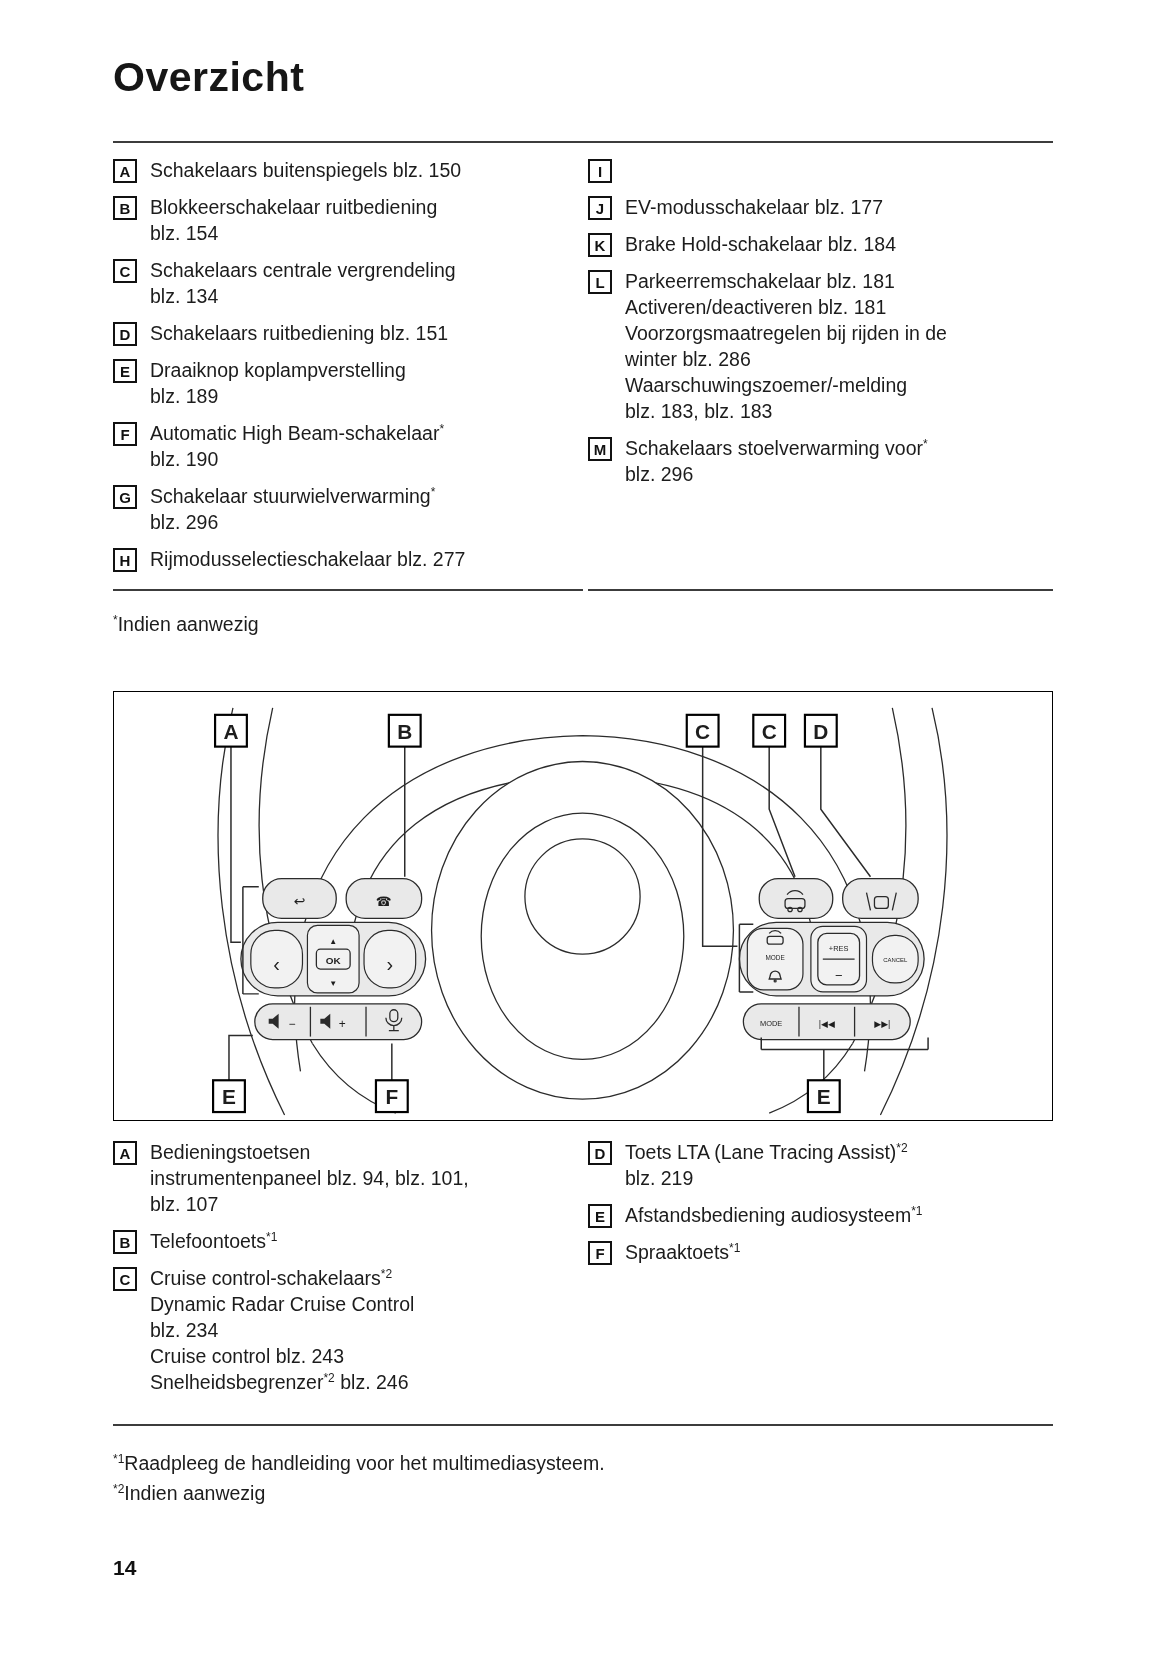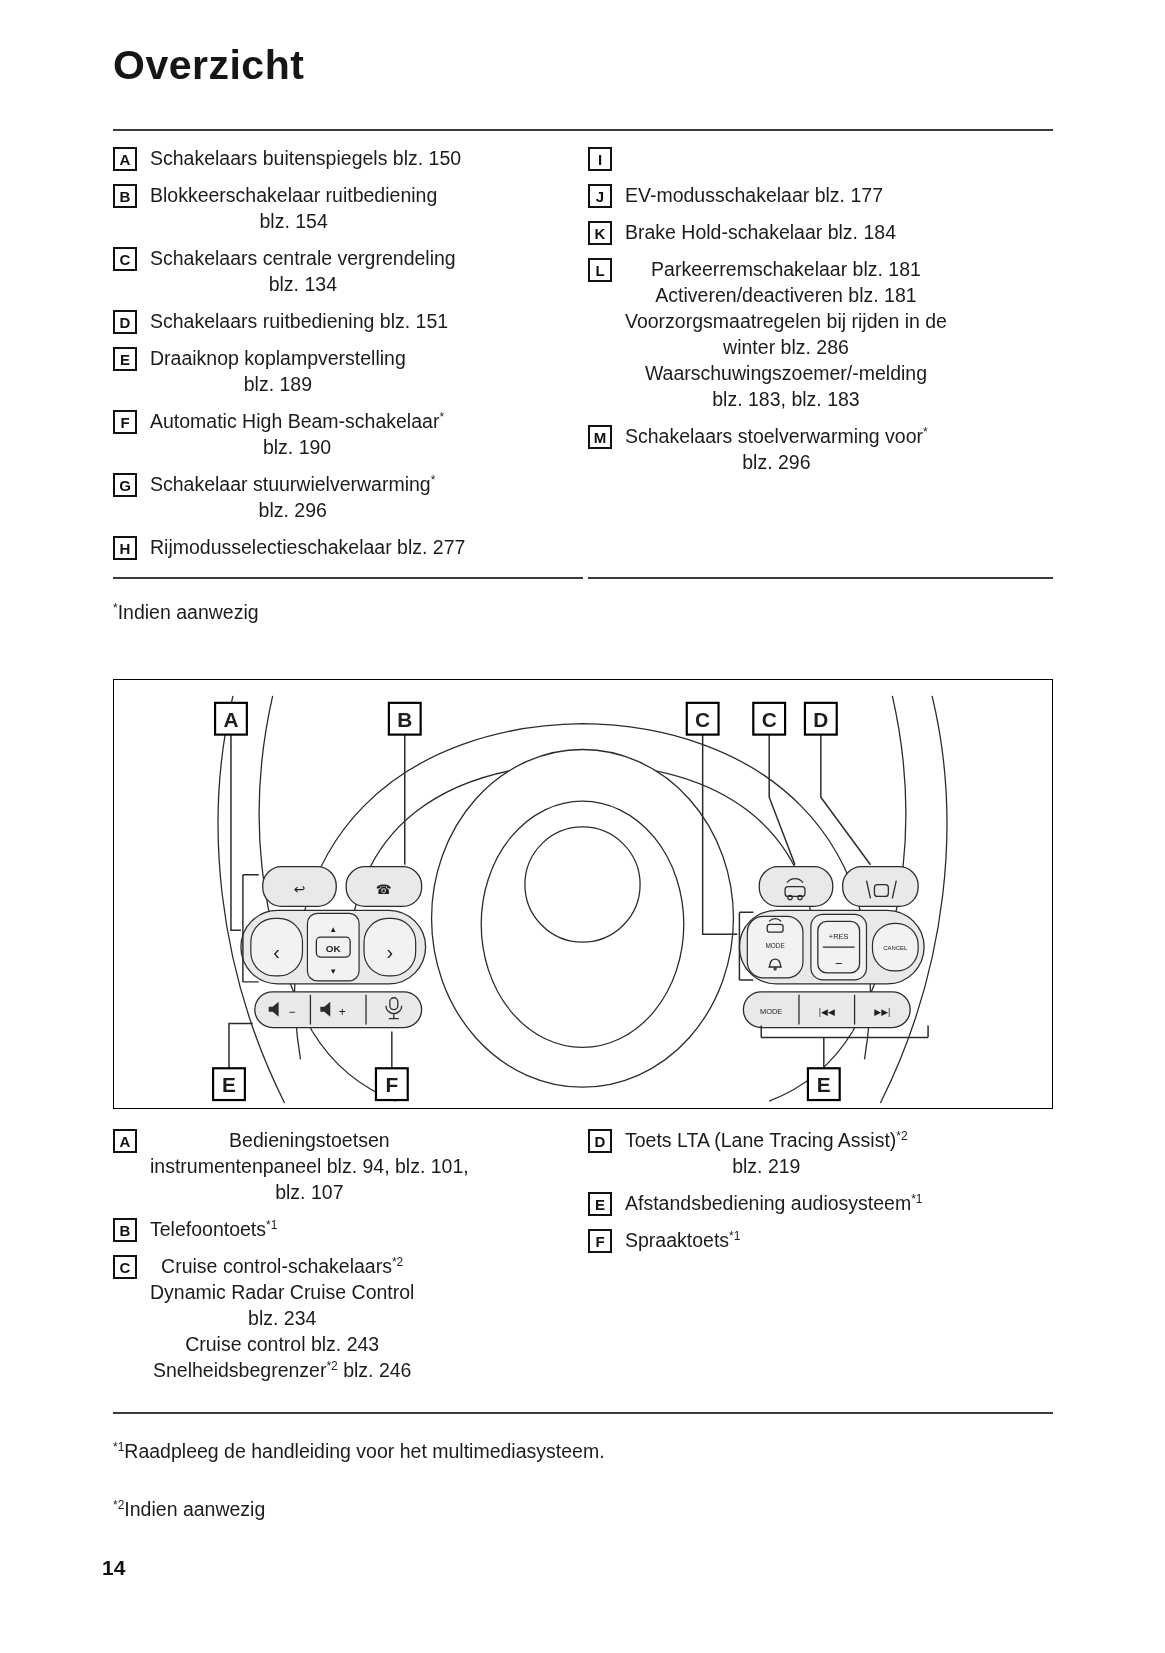--- a/index.html
+++ b/index.html
@@ -6,50 +6,50 @@
   html,body { background:#ffffff; }
   .page {
     position: relative;
     width: 1165px;
     height: 1653px;
     background: #ffffff;
     font-family: "Liberation Sans", "DejaVu Sans", sans-serif;
     color: #1c1c1c;
     overflow: hidden;
   }
-  .content { position: absolute; left: 113px; top: 0; width: 940px; }
+  .content { position: absolute; left: 113px; top: 12px; width: 940px; }
   h1.title { margin-top: 42px; font-size: 41px; font-weight: 800; letter-spacing: 0.5px; color:#161616; }
   .rule { border-top: 2px solid #3c3c3c; width: 100%; }
   .rule-top { margin-top: 40px; }
   .cols { display: flex; margin-top: 14px; }
   .cols.fixed { height: 434px; }
   .col-left { width: 470px; margin-right: 5px; display: flex; flex-direction: column; }
   .col-right { flex: 1; display: flex; flex-direction: column; }
   .colrule { margin-top: auto; border-top: 2px solid #3c3c3c; width: 100%; }
   .item { display: flex; margin-bottom: 11px; }
   .lbox {
     width: 24px; height: 24px; flex: 0 0 24px;
     border: 2px solid #111; margin-right: 13px; margin-top: 2px;
     display: flex; align-items: center; justify-content: center;
     font-weight: bold; font-size: 15px; color:#111;
   }
-  .itext { font-size: 19.5px; line-height: 26px; text-align: center; }
+  .itext { font-size: 19.5px; line-height: 26px; }
   sup { font-size: 12px; line-height: 0; vertical-align: super; }
   .note { font-size: 19.5px; line-height: 26px; }
   .note-top { margin-top: 20px; }
   .figure {
     margin-top: 54px;
     width: 940px; height: 430px;
     border: 1.5px solid #000;
   }
   .cols-bottom { margin-top: 18px; }
   .rule-bottom { margin-top: 18px; }
   .fn1 { margin-top: 24px; }
-  .fn2 { margin-top: 32px; }
-  .pagenum { position: absolute; left: 102px; top: 1556px; font-size: 21px; font-weight: bold; color:#111; }
+  .fn2 { margin-top: 4px; }
+  .pagenum { position: absolute; left: 113px; top: 1556px; font-size: 21px; font-weight: bold; color:#111; }
   
   svg text { font-family: "Liberation Sans", "DejaVu Sans", sans-serif; fill: #1d1d1d; }
   .sg { stroke: #2b2b2b; fill: none; stroke-width: 1.3px; }
   .pod { stroke: #2b2b2b; fill: #e9e9e9; stroke-width: 1.3px; }
   .btn { stroke: #2b2b2b; fill: #f2f2f2; stroke-width: 1.2px; }
   .hub { stroke: #2b2b2b; fill: #ffffff; stroke-width: 1.3px; }
   .lead { stroke: #2b2b2b; fill: none; stroke-width: 1.5px; }
   .cbox { stroke: #000; fill: #fff; stroke-width: 2.2px; }
   .cletter { font-size: 21px; font-weight: bold; text-anchor: middle; }
   .tiny { text-anchor: middle; }

